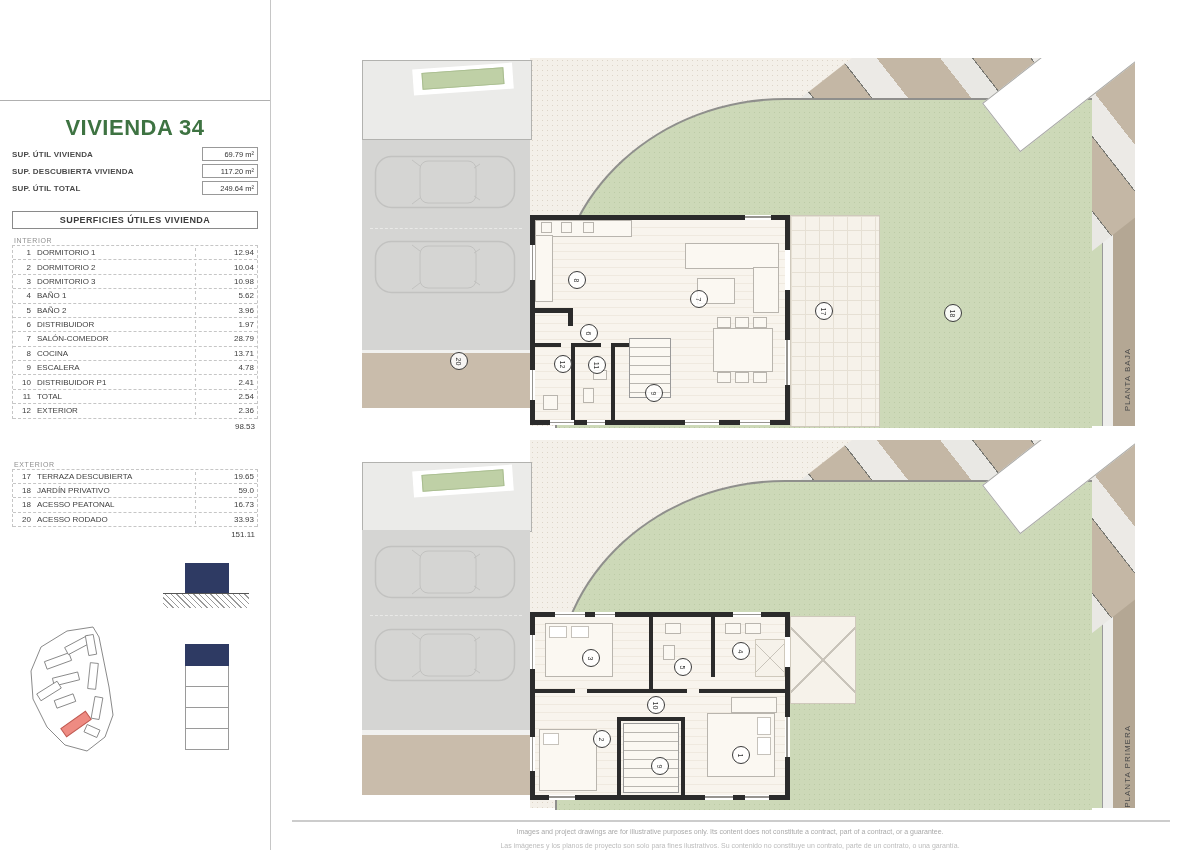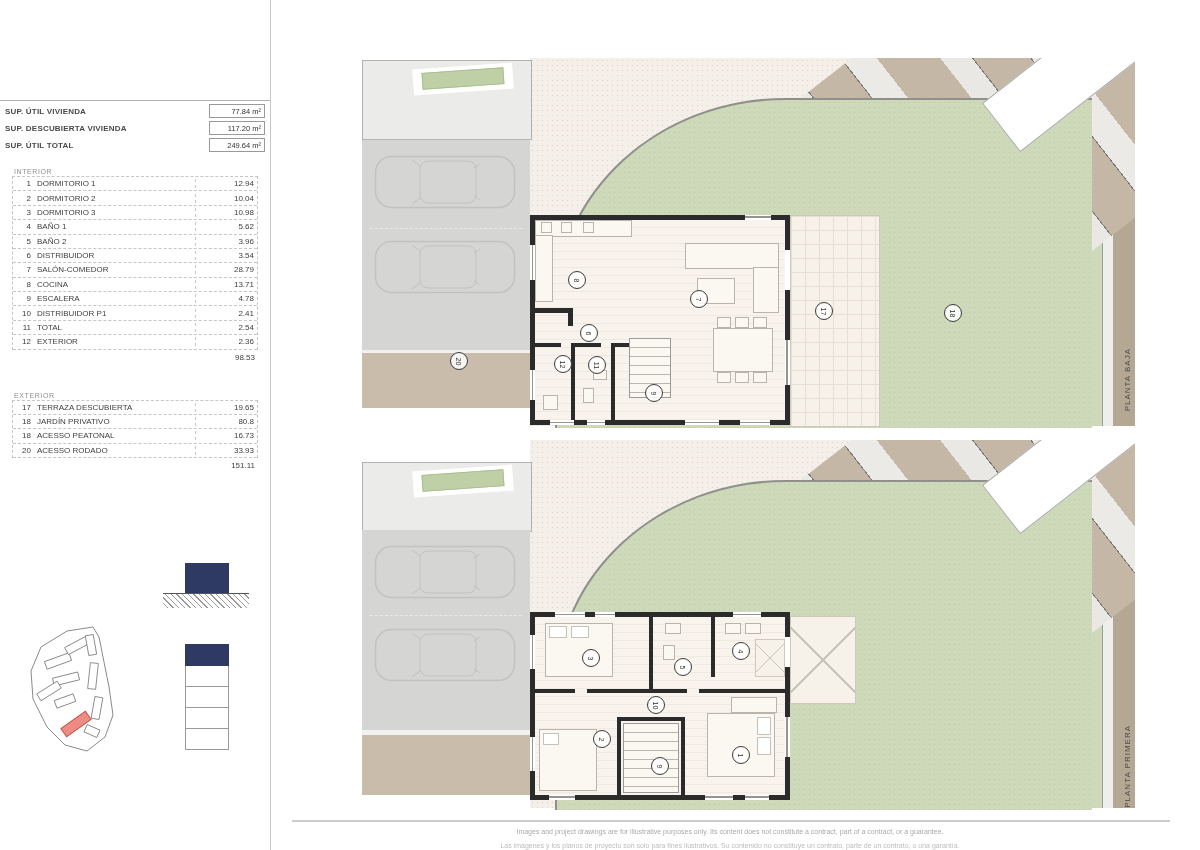--- a/index.html
+++ b/index.html
@@ -2,21 +2,21 @@
 <html><head>
 <meta charset="utf-8">
 <style>
   html,body{margin:0;padding:0;background:#fff;}
   .page{position:relative;width:1200px;height:850px;background:#fff;overflow:hidden;
         font-family:"Liberation Sans",sans-serif;}
   
   .v-divider{position:absolute;left:270px;top:0;width:1px;height:850px;background:#c6c6c6;}
   .sidebar{position:absolute;left:0;top:100px;width:270px;height:750px;border-top:1px solid #b0b0b0;}
   .title{margin:14px 6px 6px;text-align:center;font-size:22px;font-weight:bold;letter-spacing:.5px;color:#3e7342;}
-  .sum-row{display:flex;align-items:center;justify-content:space-between;margin:3px 5px;}
+  .sum-row{display:flex;align-items:center;justify-content:space-between;margin:3px 12px;}
   .sum-label{font-size:8px;font-weight:bold;color:#4a4a4a;letter-spacing:.2px;}
   .sum-box{width:48px;border:1px solid #999;font-size:7.5px;padding:1.5px 3px;text-align:right;color:#333;background:#fff;}
   .tbl{margin:16px 12px 0;}
   .tbl-head{border:1px solid #8a8a8a;text-align:center;font-weight:bold;font-size:9px;padding:3px 0;letter-spacing:.4px;color:#3c3c3c;}
   .sec-label{font-size:7px;color:#8f8f8f;margin:8px 0 1px 2px;letter-spacing:.6px;}
   .rows{border:1px dashed #c6c6c6;border-bottom:none;}
   .trow{display:flex;font-size:8px;color:#3e3e3e;border-bottom:1px dashed #c6c6c6;padding:2.2px 0;}
   .tnum{width:18px;text-align:right;padding-right:6px;}
   .tname{flex:1;}
   .tarea{width:58px;text-align:right;border-left:1px dashed #c6c6c6;padding-right:3px;}
@@ -82,35 +82,37 @@
   .footer-line{position:absolute;left:292px;top:820px;width:878px;height:2px;background:#cccccc;}
   .foot-text{position:absolute;left:290px;width:880px;text-align:center;color:#aaa;font-size:7px;}
 </style>
 </head>
 <body>
 
 <div class="page">
   <div class="v-divider"></div>
 
   <div class="sidebar">
+    <div class="title">VIVIENDA 34</div>
 
     <div class="sum-row">
       <span class="sum-label">SUP. ÚTIL VIVIENDA</span>
-      <span class="sum-box">77.84 m²</span>
+      <span class="sum-box">69.79 m²</span>
     </div>
     <div class="sum-row">
       <span class="sum-label">SUP. DESCUBIERTA VIVIENDA</span>
       <span class="sum-box">117.20 m²</span>
     </div>
     <div class="sum-row">
       <span class="sum-label">SUP. ÚTIL TOTAL</span>
       <span class="sum-box">249.64 m²</span>
     </div>
 
     <div class="tbl">
+      <div class="tbl-head">SUPERFICIES ÚTILES VIVIENDA</div>
       <div class="sec-label">INTERIOR</div>
       <div class="rows">
           <div class="trow">
             <span class="tnum">1</span>
             <span class="tname">DORMITORIO 1</span>
             <span class="tarea">12.94</span>
           </div>
           <div class="trow">
             <span class="tnum">2</span>
             <span class="tname">DORMITORIO 2</span>
@@ -127,21 +129,21 @@
             <span class="tarea">5.62</span>
           </div>
           <div class="trow">
             <span class="tnum">5</span>
             <span class="tname">BAÑO 2</span>
             <span class="tarea">3.96</span>
           </div>
           <div class="trow">
             <span class="tnum">6</span>
             <span class="tname">DISTRIBUIDOR</span>
-            <span class="tarea">3.54</span>
+            <span class="tarea">1.97</span>
           </div>
           <div class="trow">
             <span class="tnum">7</span>
             <span class="tname">SALÓN-COMEDOR</span>
             <span class="tarea">28.79</span>
           </div>
           <div class="trow">
             <span class="tnum">8</span>
             <span class="tname">COCINA</span>
             <span class="tarea">13.71</span>
@@ -173,21 +175,21 @@
         <div class="sec-label">EXTERIOR</div>
         <div class="rows">
             <div class="trow">
               <span class="tnum">17</span>
               <span class="tname">TERRAZA DESCUBIERTA</span>
               <span class="tarea">19.65</span>
             </div>
             <div class="trow">
               <span class="tnum">18</span>
               <span class="tname">JARDÍN PRIVATIVO</span>
-              <span class="tarea">80.8</span>
+              <span class="tarea">59.0</span>
             </div>
             <div class="trow">
               <span class="tnum">18</span>
               <span class="tname">ACESSO PEATONAL</span>
               <span class="tarea">16.73</span>
             </div>
             <div class="trow">
               <span class="tnum">20</span>
               <span class="tname">ACESSO RODADO</span>
               <span class="tarea">33.93</span>

